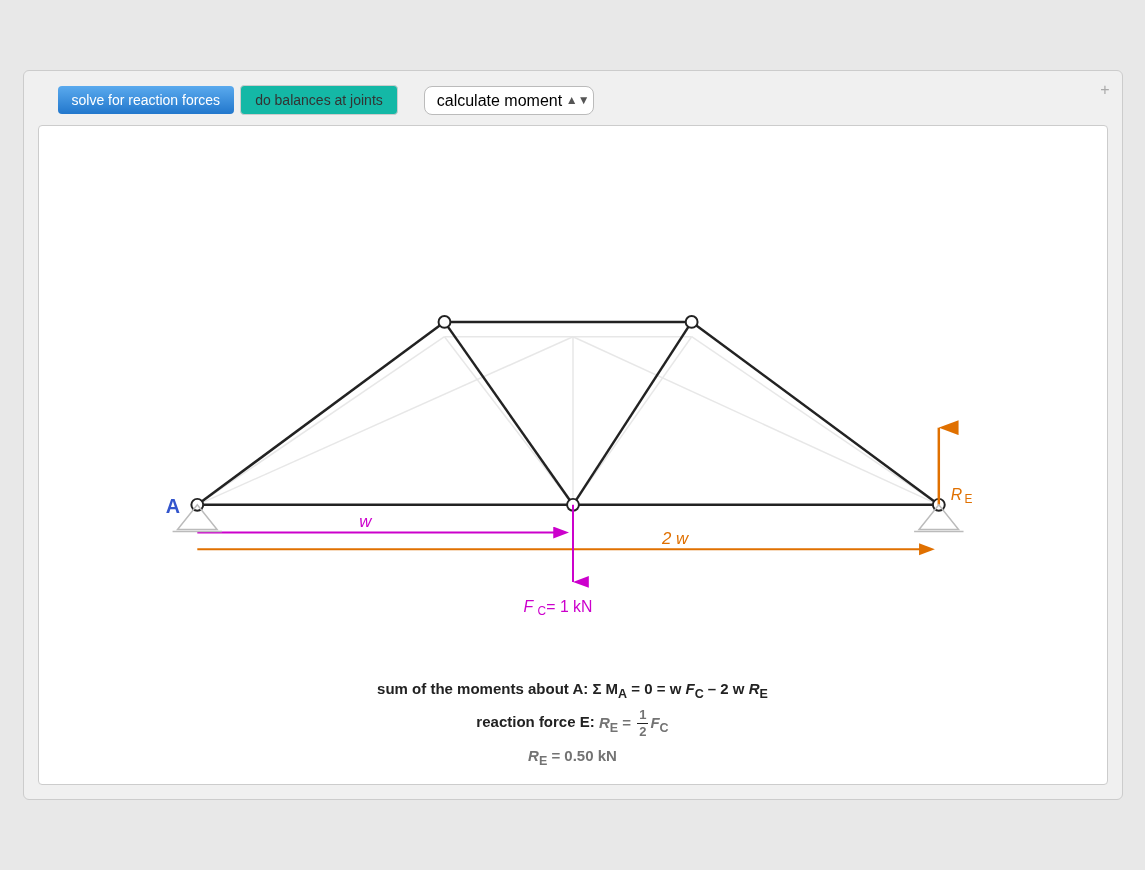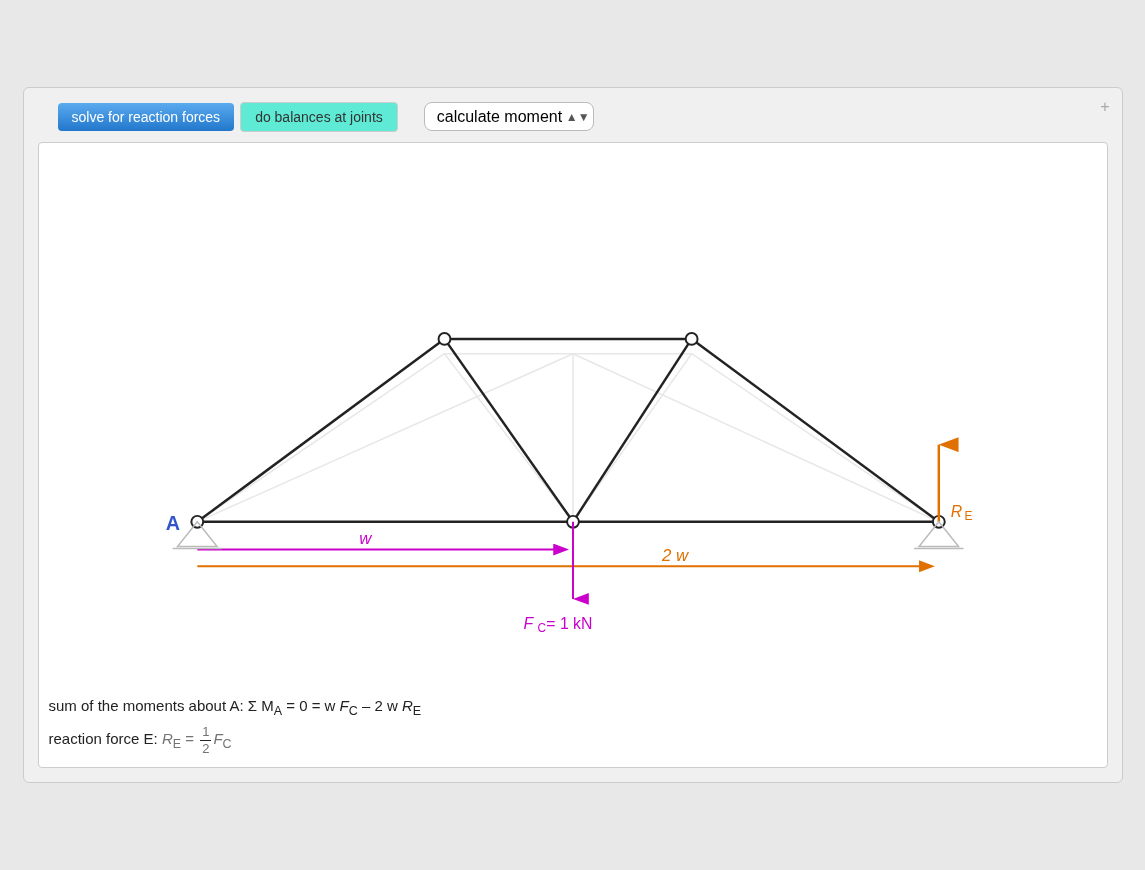--- a/index.html
+++ b/index.html
@@ -37,21 +37,21 @@
     .btn-active {
       background: linear-gradient(to bottom, #5aaaee, #2277cc);
       color: white;
       border: none;
       border-radius: 4px;
       padding: 6px 14px;
       font-size: 14px;
       cursor: pointer;
     }
     .btn-inactive {
-      background: #5eead4;
+      background: #14b8a6;
       color: #333;
       border: 1px solid #ccc;
       border-radius: 4px;
       padding: 6px 14px;
       font-size: 14px;
       cursor: pointer;
     }
     .select-wrapper {
       margin-left: 20px;
       display: flex;
@@ -83,25 +83,26 @@
       width: 100%;
       height: 530px;
     }
     svg.truss-svg {
       position: absolute;
       top: 0; left: 0;
       width: 100%;
       height: 100%;
     }
     .math-text {
-      text-align: left;
+      text-align: center;
       margin-top: 8px;
       font-size: 15px;
       color: #222;
       line-height: 2;
+      font-weight: bold;
     }
     .math-text .orange { color: #737373; }
     .math-text .fraction {
       display: inline-flex;
       flex-direction: column;
       align-items: center;
       vertical-align: middle;
       margin: 0 2px;
     }
     .math-text .fraction .num { border-bottom: 1px solid #222; padding: 0 2px; font-size: 13px; line-height: 1.2; }
@@ -210,15 +211,18 @@
     <div class="math-text">
       <div>
         sum of the moments about A: Σ M<sub>A</sub> = 0 = w <em>F</em><sub>C</sub> – 2 w <em>R</em><sub>E</sub>
       </div>
       <div>
         reaction force E: <span class="orange"><em>R</em><sub>E</sub> = <span class="fraction">
               <span class="num">1</span>
               <span class="den">2</span>
             </span><em>F</em><sub>C</sub></span>
       </div>
+      <div>
+        <span class="orange"><em>R</em><sub>E</sub> = 0.50 kN</span>
+      </div>
     </div>
   </div>
 </div>
 
 </body></html>

